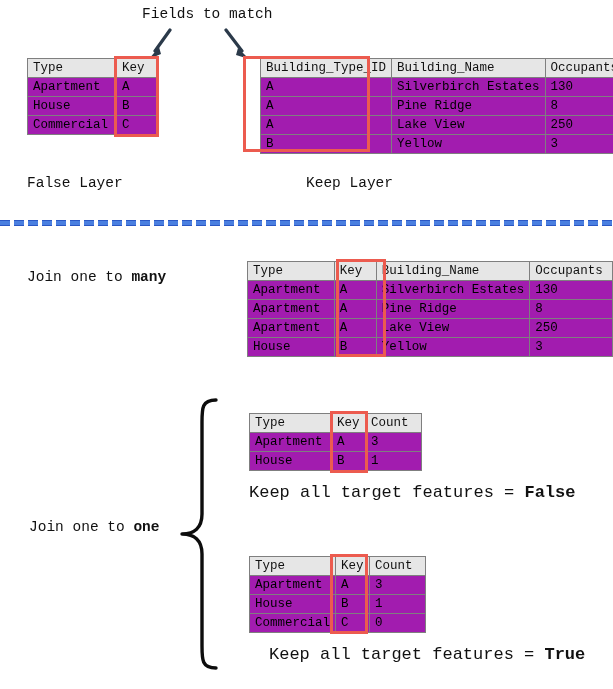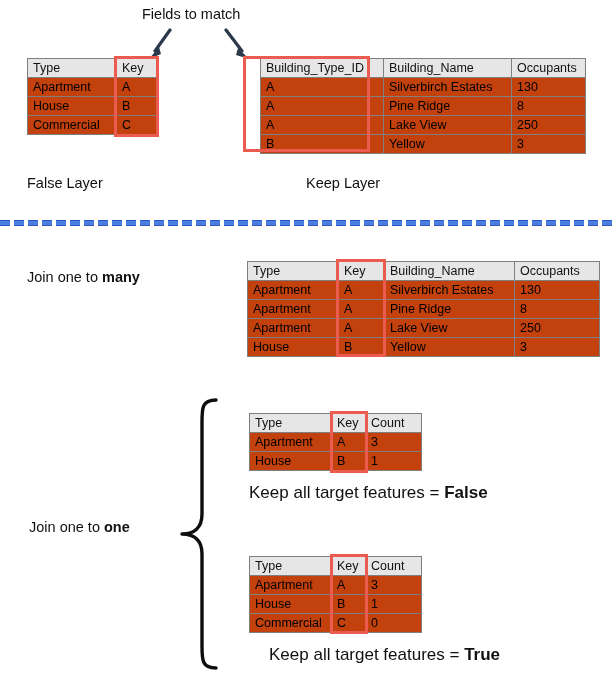--- a/index.html
+++ b/index.html
@@ -8,21 +8,21 @@
     background: #ffffff;
   }
   body {
     width: 613px;
     height: 689px;
     position: relative;
     font-family: "Liberation Sans", sans-serif;
     color: #000000;
     overflow: hidden;
   }
-  .abs { position: absolute; }
+  .abs { position: absolute; font-family: Liberation Mono, monospace; }
 
   
   .label {
     font-size: 14.5px;
     line-height: 1.2;
     color: #111111;
     white-space: nowrap;
   }
   .label-sm { font-size: 17px; }
   .bold { font-weight: bold; }
@@ -41,21 +41,21 @@
     font-weight: normal;
     height: 17px;
     box-sizing: border-box;
     overflow: hidden;
     white-space: nowrap;
   }
   table.attr th {
     background: #e6e6e6;
     color: #111111;
   }
-  table.attr td { background: #c2410c; }
+  table.attr td { background: #a21caf; }
 
   
   .keybox {
     border: 3px solid #ec5b4f;
     box-sizing: border-box;
     pointer-events: none;
     background: transparent;
   }
 
   

